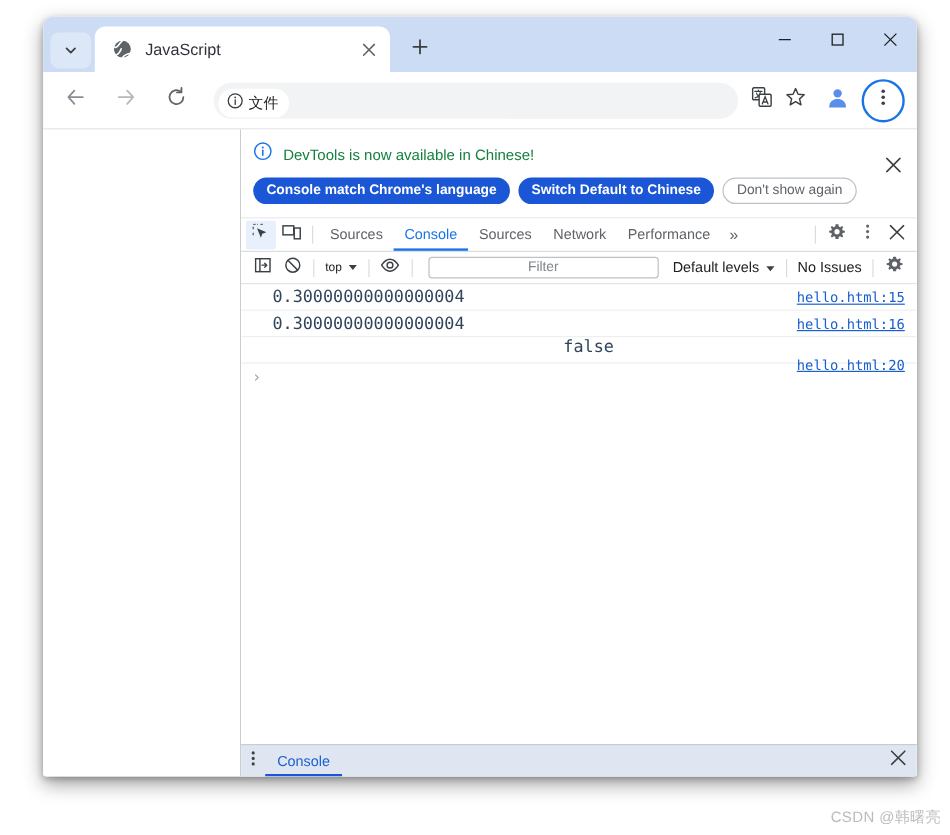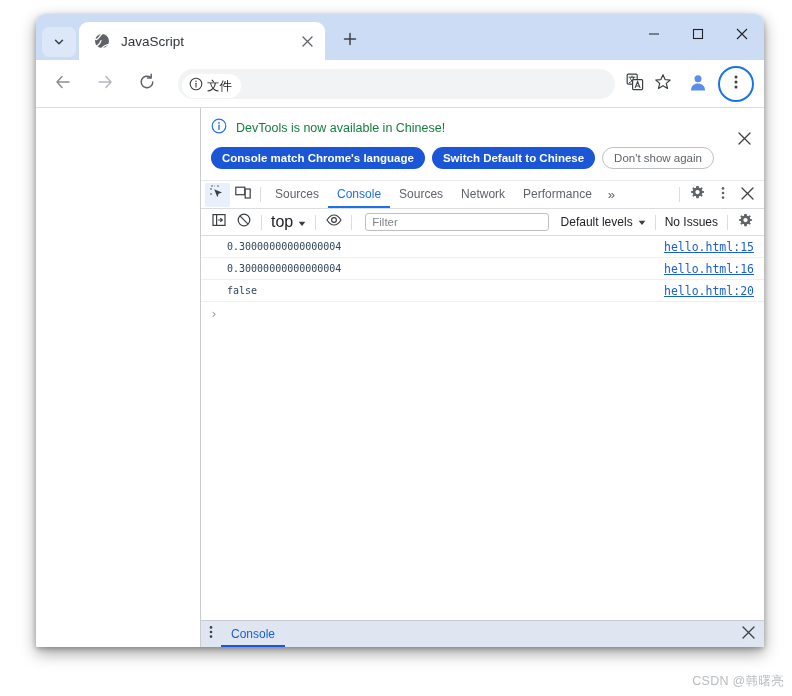--- a/index.html
+++ b/index.html
@@ -336,21 +336,21 @@
     display: flex;
     align-items: center;
     border-bottom: 1px solid #dadce0;
     padding: 0 6px 0 5px;
     box-sizing: border-box;
     flex: 0 0 auto;
   }
   .ctx-select {
     display: flex;
     align-items: center;
-    font-size: 16px;
+    font-size: 10px;
     color: #202124;
     padding: 0 4px;
     cursor: pointer;
     flex: 0 0 auto;
   }
   .ctx-select .caret { margin-left: 5px; }
   .filter-input {
     flex: 1 1 auto;
     height: 18px;
     border: 1px solid #bdc1c6;
@@ -358,20 +358,21 @@
     margin: 0 8px;
     padding: 0 6px;
     font-size: 11.5px;
     color: #80868b;
     display: flex;
     align-items: center;
     box-sizing: border-box;
     min-width: 40px;
     background: #ffffff;
     cursor: text;
+    justify-content: center;
   }
   .levels-select {
     display: flex;
     align-items: center;
     font-size: 12px;
     color: #202124;
     padding: 0 4px;
     white-space: nowrap;
     cursor: pointer;
     flex: 0 0 auto;
@@ -394,24 +395,24 @@
   }
   .console-row {
     display: flex;
     align-items: center;
     height: 22px;
     border-bottom: 1px solid #edeff1;
     padding-left: 12px;
     padding-right: 10px;
     box-sizing: border-box;
   }
-  .console-row.last { border-bottom: 1px solid #edeff1; }
+  .console-row.last { border-bottom: 1px solid #edeff1; flex-direction: column; }
   .console-msg {
     font-family: "DejaVu Sans Mono", "Liberation Mono", monospace;
-    font-size: 10px;
+    font-size: 14px;
     color: #30455c;
     margin-left: 14px;
     white-space: pre;
   }
   .console-src {
     margin-left: auto;
     font-family: "DejaVu Sans Mono", "Liberation Mono", monospace;
     font-size: 11.5px;
     color: #1a5fd0;
     text-decoration: underline;

